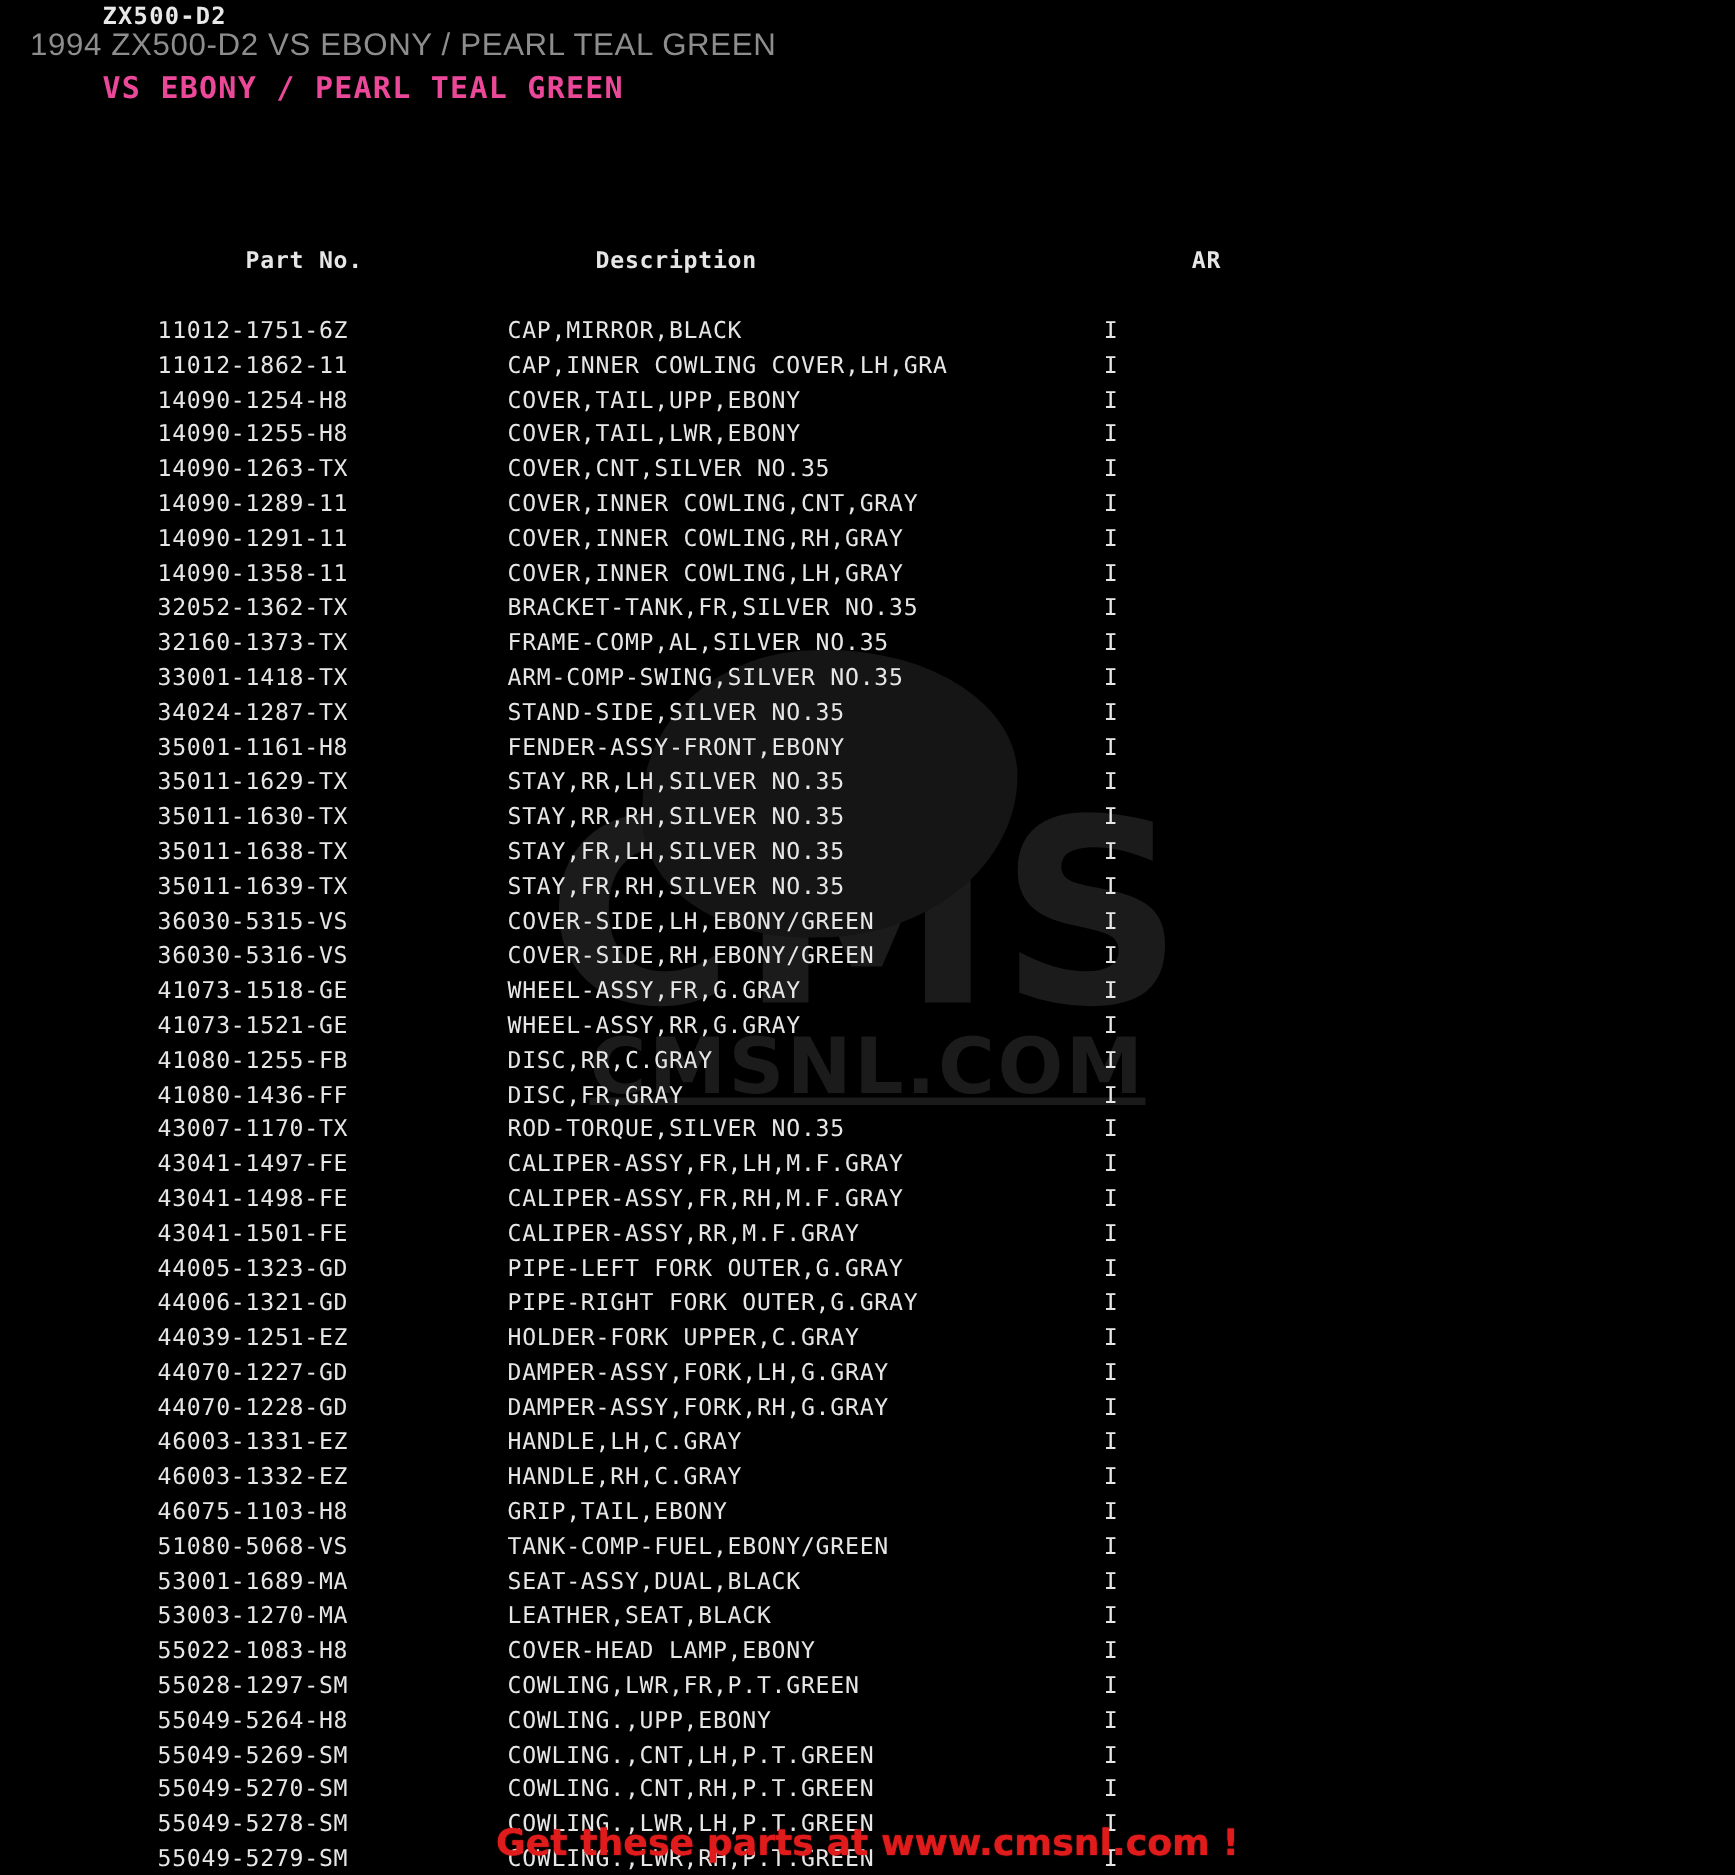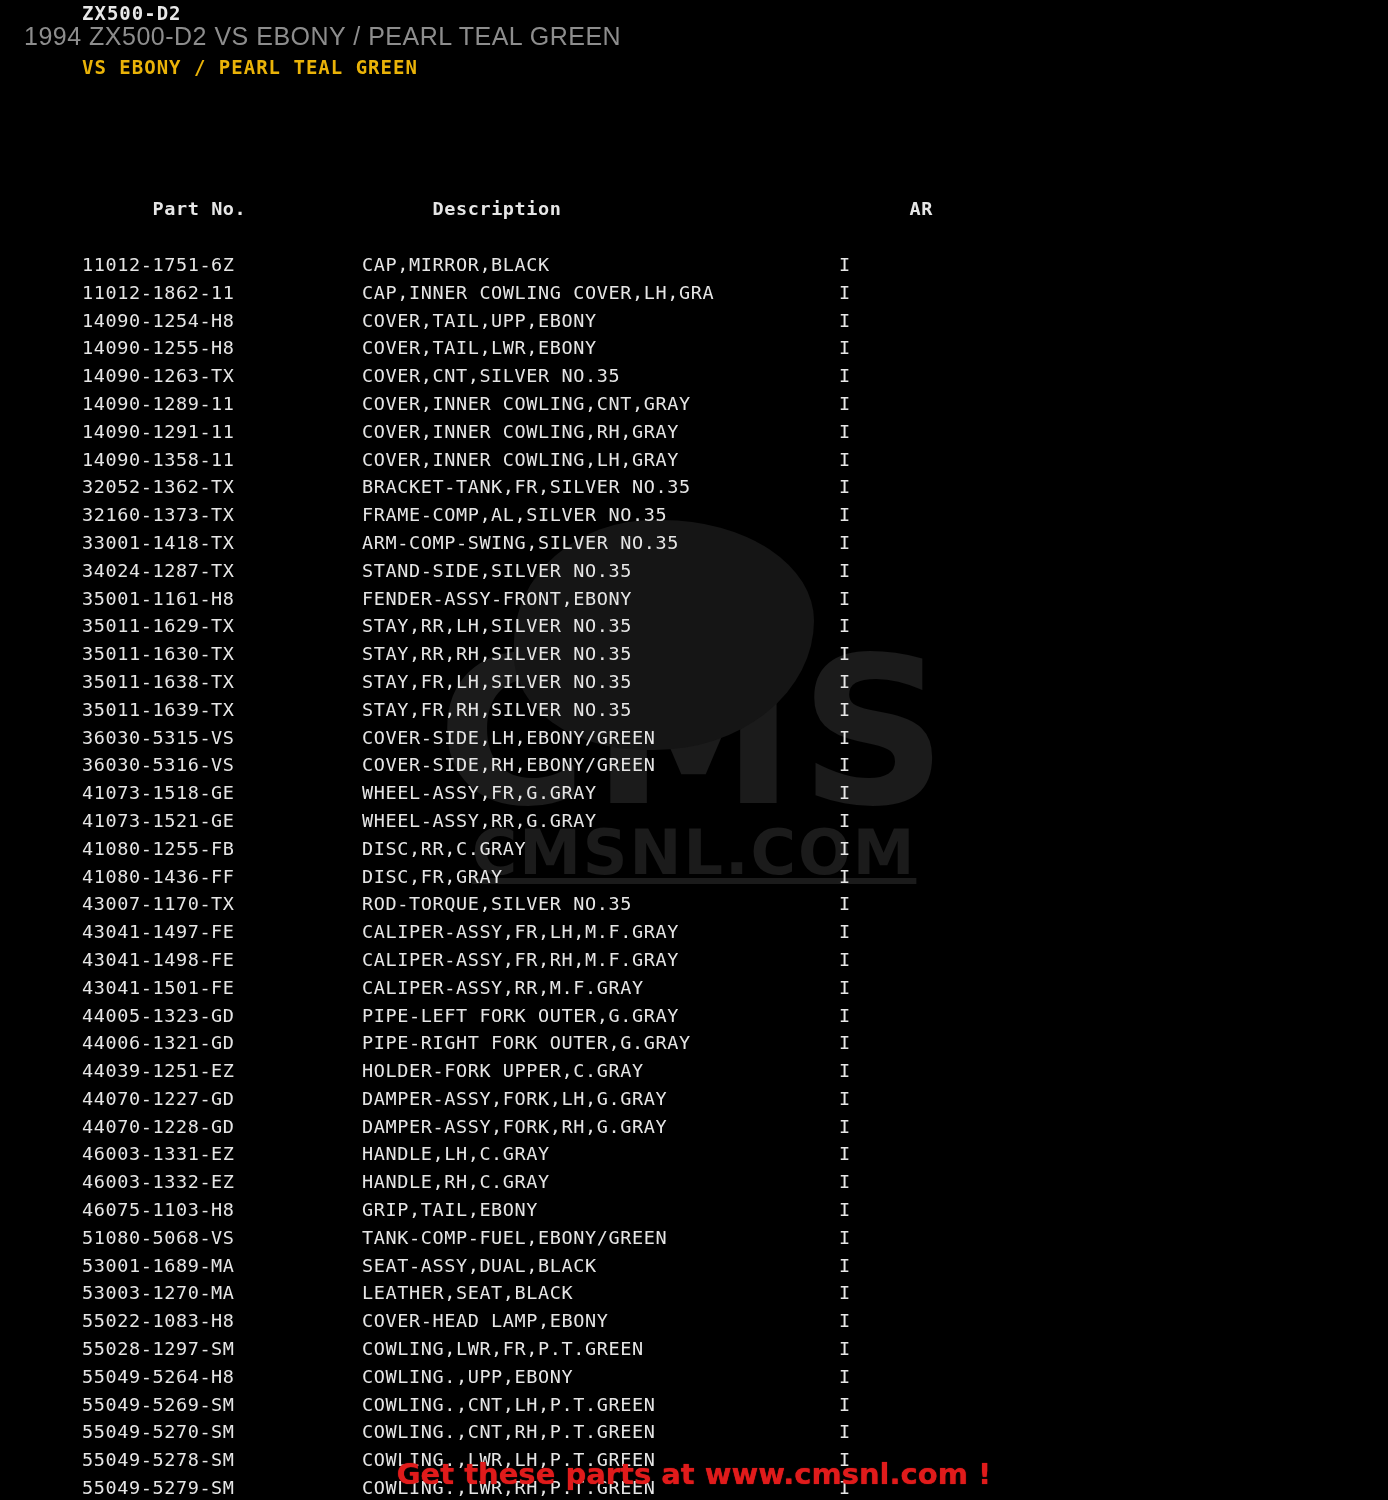--- a/index.html
+++ b/index.html
@@ -75,41 +75,42 @@
     color: #8d8d8d;
     font-family: Liberation Sans, sans-serif;
     font-size: 25px;
     letter-spacing: 0.5px;
     white-space: nowrap;
   }
   .title-color {
     position: absolute;
     left: 82px;
     top: 56px;
-    color: #eab308;
-    font-size: 19px;
+    color: #ec4899;
+    font-size: 24px;
     font-weight: bold;
     letter-spacing: 1px;
     white-space: nowrap;
   }
 
   
   .table {
     position: absolute;
     left: 82px;
     top: 112px;
     color: #e6e6e6;
     font-size: 18.5px;
     line-height: 27.8px;
     letter-spacing: 0.6px;
     white-space: pre;
   }
   .row {
     display: block;
     height: 27.8px;
+    margin-left: 44px;
   }
   .c-part {
     display: inline-block;
     width: 280px;
     vertical-align: top;
   }
   .c-desc {
     display: inline-block;
     width: 477px;
     vertical-align: top;

